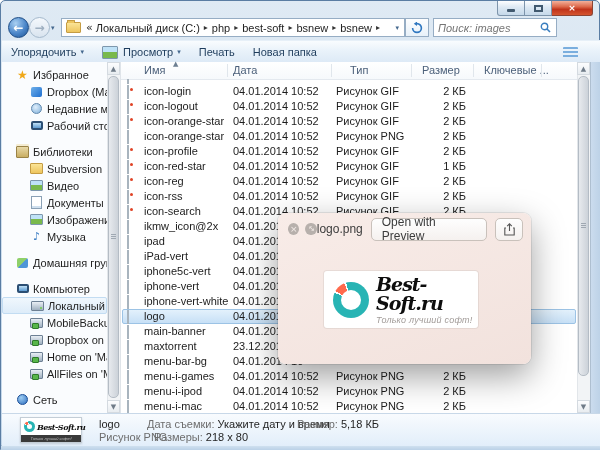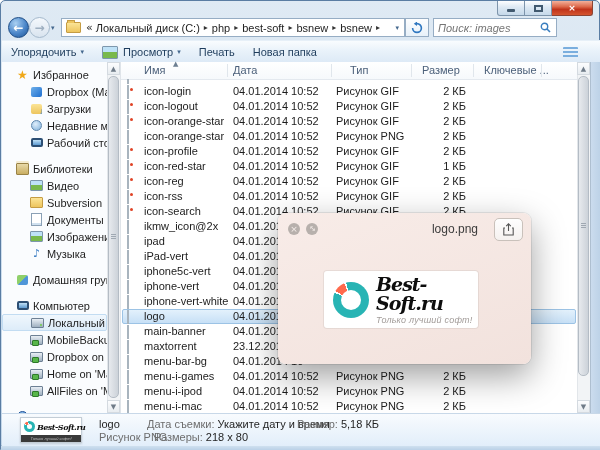--- a/index.html
+++ b/index.html
@@ -264,53 +264,47 @@
             <span>Избранное</span>
           </div>
           <div class="sb-row child">
             <span class="sb-ic">
               <span class="ic-box ic-dropbox"></span>
             </span>
             <span>Dropbox (Mac)</span>
           </div>
           <div class="sb-row child">
             <span class="sb-ic">
-              <span class="ic-box ic-downloads"></span>
-            </span>
-            <span>Загрузки</span>
-          </div>
-          <div class="sb-row child">
-            <span class="sb-ic">
               <span class="ic-recent"></span>
             </span>
             <span>Недавние места</span>
           </div>
           <div class="sb-row child">
             <span class="sb-ic">
               <span class="ic-monitor"></span>
             </span>
             <span>Рабочий стол</span>
           </div>
           <div class="sb-row group">
             <span class="sb-ic">
               <span class="ic-lib"></span>
             </span>
             <span>Библиотеки</span>
           </div>
           <div class="sb-row child">
             <span class="sb-ic">
+              <span class="ic-folder"></span>
+            </span>
+            <span>Subversion</span>
+          </div>
+          <div class="sb-row child">
+            <span class="sb-ic">
               <span class="ic-pic"></span>
             </span>
             <span>Видео</span>
-          </div>
-          <div class="sb-row child">
-            <span class="sb-ic">
-              <span class="ic-folder"></span>
-            </span>
-            <span>Subversion</span>
           </div>
           <div class="sb-row child">
             <span class="sb-ic">
               <span class="ic-doc"></span>
             </span>
             <span>Документы</span>
           </div>
           <div class="sb-row child">
             <span class="sb-ic">
               <span class="ic-pic"></span>
@@ -569,20 +563,21 @@
 
   <div class="right-frame"></div>
 
   <div class="popup">
     <div class="ql-head">
       <span class="ql-circle g">×</span>
       <span class="ql-circle">
           <span class="ql-expand g">↔</span>
         </span>
       <span class="ql-title">logo.png</span>
+      <span class="ql-open">Open with Preview</span>
       <span class="ql-share">
         <svg width="11" height="13" viewBox="0 0 11 13">
           <path d="M2 5 h-1.2 v7 h9.4 v-7 H9" fill="none" stroke="#555" stroke-width="1.1"></path>
           <line x1="5.5" y1="1.5" x2="5.5" y2="8" stroke="#555" stroke-width="1.1"></line>
           <path d="M3.2 3.2 L5.5 0.8 L7.8 3.2" fill="none" stroke="#555" stroke-width="1.1"></path>
         </svg>
       </span>
     </div>
     <div class="logo-card">
       <span class="donut"></span>

